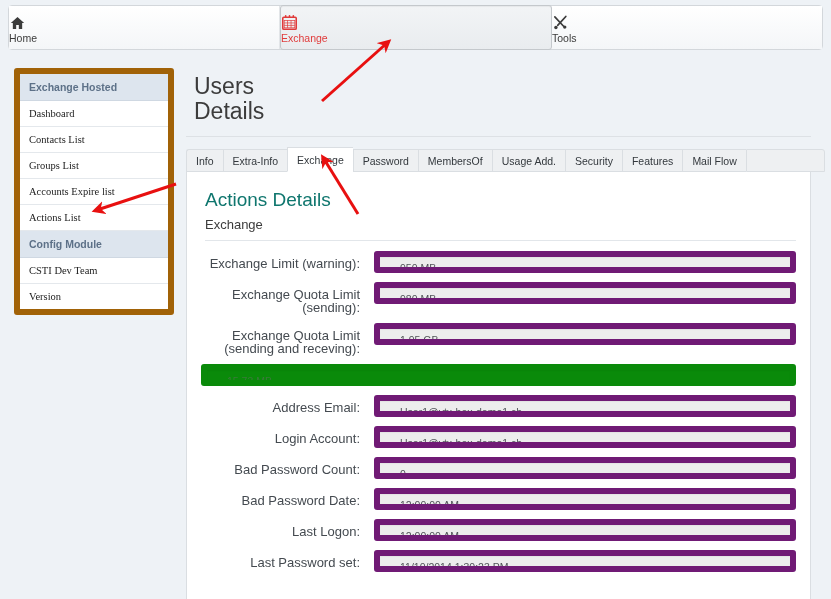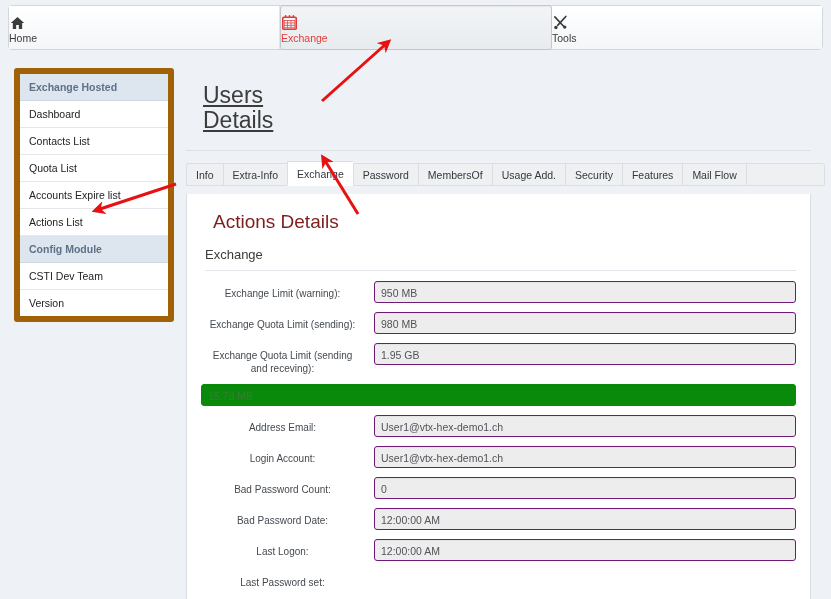--- a/index.html
+++ b/index.html
@@ -80,39 +80,39 @@
     font-weight: bold;
     padding: 7px 9px;
     border-bottom: 1px solid #cfd8e2;
   }
   .side-item {
     font-size: 10.5px;
     color: #222;
     padding: 7px 9px;
     border-bottom: 1px solid #e4e8ec;
     background: #fff;
+    font-family: Liberation Serif, serif;
   }
   .side-item:last-child { border-bottom: none; }
 
   
   .main {
     position: absolute;
     left: 170px;
     top: 56px;
     width: 655px;
     height: 534px;
   }
   .page-title {
     font-size: 23px;
     color: #3c3c3c;
     line-height: 25px;
     font-weight: normal;
     padding: 10px 0 0 16px;
-    margin: 17px;
-    text-decoration: underline;
+    margin: 8px;
   }
   .title-rule {
     border-bottom: 1px solid #dde1e5;
     margin: 12px 14px 0 16px;
   }
 
   
   .tabs {
     display: flex;
     align-items: flex-end;
@@ -152,23 +152,23 @@
     border: 1px solid #dadee2;
     border-top: none;
     margin: 0 14px 0 16px;
     height: 437px;
     box-sizing: border-box;
     border-radius: 0 0 3px 3px;
     padding: 0;
   }
   .section-title {
     font-size: 19px;
-    color: #7f1d1d;
+    color: #0f766e;
     padding: 17px 0 0 18px;
-    margin: 8px;
+    margin: 0;
     font-weight: normal;
   }
   .section-sub {
     font-size: 13px;
     color: #3c3c3c;
     padding: 6px 0 0 18px;
     margin: 0;
     font-weight: normal;
   }
   .section-rule {
@@ -177,38 +177,38 @@
   }
 
   .form { padding: 10px 0 0 0; }
   .form-row {
     display: flex;
     align-items: flex-start;
     margin-bottom: 9px;
   }
   .form-label {
     width: 155px;
-    text-align: center;
-    font-size: 10px;
+    text-align: right;
+    font-size: 13px;
     color: #444a50;
     padding-top: 6px;
     margin-left: 18px;
     line-height: 13px;
   }
   .form-control {
     flex: 1;
     margin: 0 14px 0 14px;
     height: 22px;
     background: #ededed;
-    border: 1px solid #701a75;
+    border: 6px solid #701a75;
     border-radius: 3px;
     font-size: 10.5px;
     color: #505358;
     line-height: 22px;
-    padding: 0 6px;
+    padding: 0 20px;
     box-sizing: border-box;
     box-shadow: inset 0 1px 1px rgba(0,0,0,.04);
     overflow: hidden;
     white-space: nowrap;
   }
   .form-control.progress {
     background: #0a8a0a;
     border-color: #0a8a0a;
     color: #3a7b3a;
   }
@@ -264,21 +264,21 @@
     <span class="topnav-label">Tools</span>
   </div>
 
 </div>
 
 <div class="sidebar">
 
   <div class="side-group-header">Exchange Hosted</div>
   <div class="side-item">Dashboard</div>
   <div class="side-item">Contacts List</div>
-  <div class="side-item">Quota List</div>
+  <div class="side-item">Groups List</div>
   <div class="side-item">Accounts Expire list</div>
   <div class="side-item">Actions List</div>
 
   <div class="side-group-header">Config Module</div>
   <div class="side-item">CSTI Dev Team</div>
   <div class="side-item">Version</div>
 
 </div>
 
 <div class="main">
@@ -348,20 +348,21 @@
         <div class="form-control">12:00:00 AM</div>
       </div>
 
       <div class="form-row">
         <div class="form-label">Last Logon:</div>
         <div class="form-control">12:00:00 AM</div>
       </div>
 
       <div class="form-row">
         <div class="form-label">Last Password set:</div>
+        <div class="form-control">11/10/2014 1:30:23 PM</div>
       </div>
 
     </div>
   </div>
 </div>
 
 <svg class="arrows">
   <defs>
     <marker id="ah" markerWidth="4.5" markerHeight="4.5" refX="2.6" refY="2.25" orient="auto">
       <path d="M0,0 L4.5,2.25 L0,4.5 L1.3,2.25 Z" fill="#e81010"></path>

